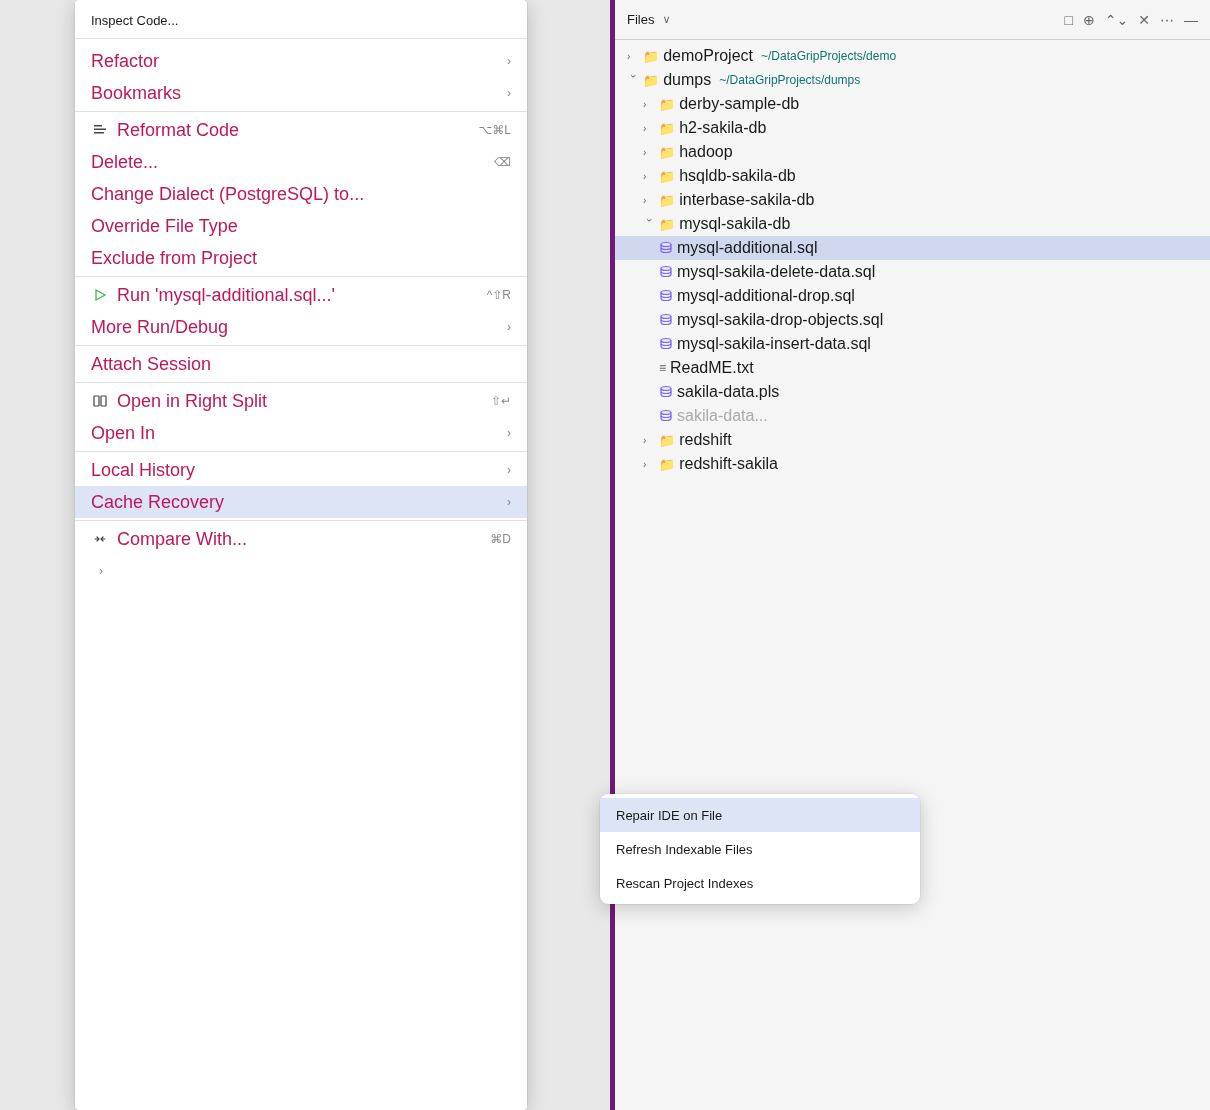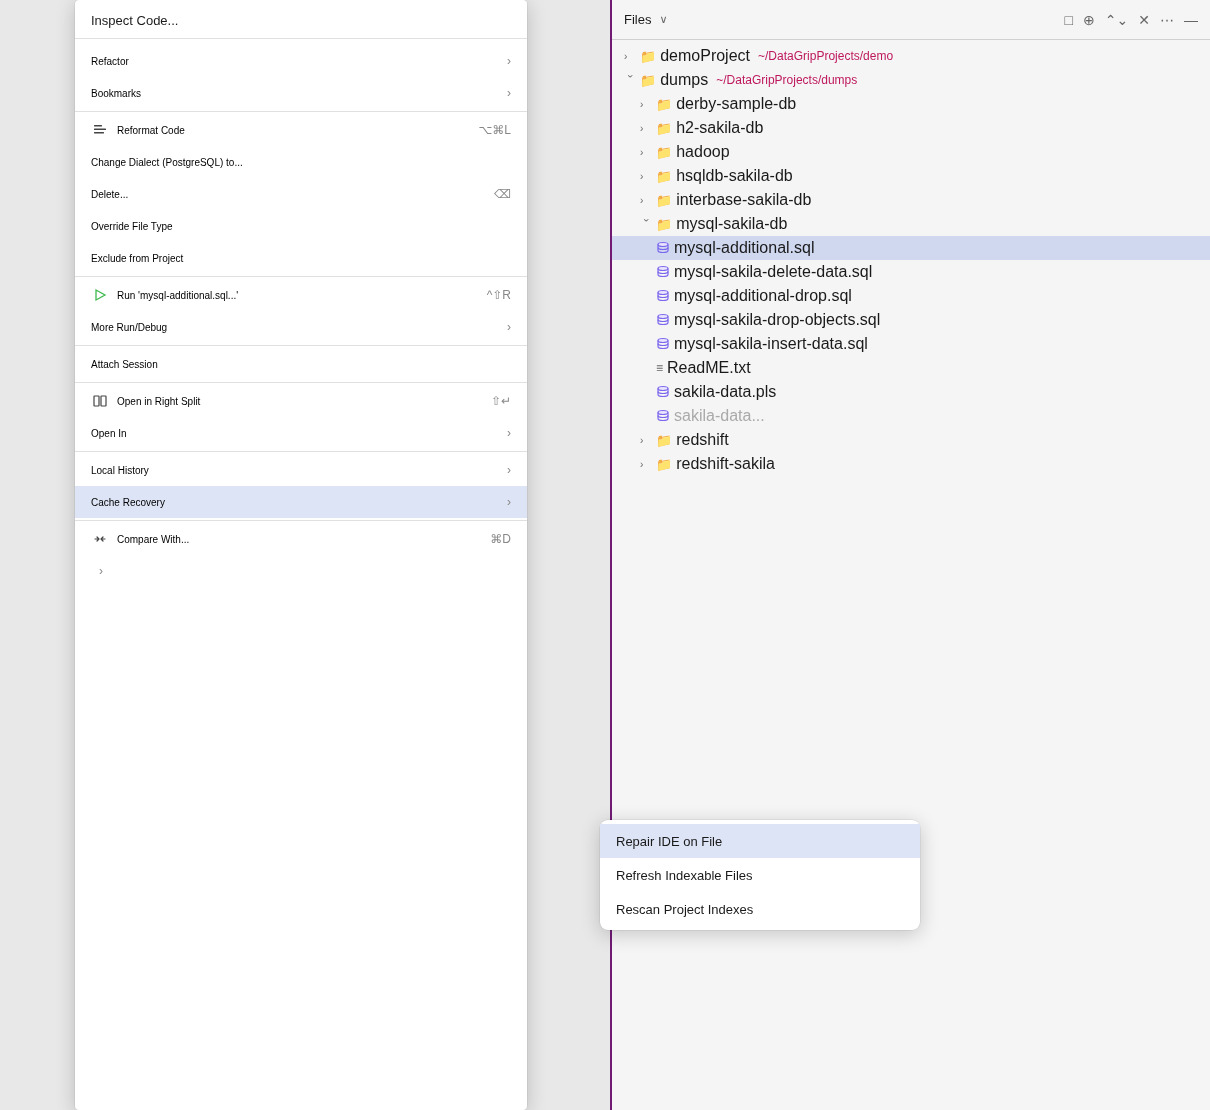--- a/index.html
+++ b/index.html
@@ -14,21 +14,21 @@
     }
 
     
     .file-panel {
       position: absolute;
       top: 0;
       left: 610px;
       right: 0;
       bottom: 0;
       background: #f5f5f5;
-      border-left: 2px solid #701a75;
+      border-left: 5px solid #701a75;
     }
 
     .file-panel-header {
       display: flex;
       align-items: center;
       padding: 8px 12px;
       gap: 8px;
       border-bottom: 1px solid #d0d0d0;
       background: #f5f5f5;
       height: 40px;
@@ -117,21 +117,21 @@
       flex-shrink: 0;
     }
 
     .tree-label {
       font-size: 16px;
       color: #1a1a1a;
     }
 
     .tree-path {
       font-size: 12px;
-      color: #be185d;
+      color: #0f766e;
       margin-left: 4px;
     }
 
     
     .context-menu {
       position: absolute;
       top: 0;
       left: 75px;
       width: 452px;
       bottom: 0;
@@ -173,41 +173,41 @@
       display: flex;
       align-items: center;
       justify-content: center;
       color: #444;
       font-size: 14px;
       flex-shrink: 0;
     }
 
     .menu-item-label {
       flex: 1;
-      color: #000000;
-      font-size: 10px;
+      color: #be185d;
+      font-size: 18px;
     }
 
     .menu-item-shortcut {
       color: #888;
       font-size: 12px;
       margin-left: auto;
     }
 
     .menu-item-arrow {
       color: #888;
       font-size: 12px;
       margin-left: 8px;
     }
 
     
     .sub-menu {
       position: absolute;
       left: 600px;
-      top: 820px;
+      top: 794px;
       width: 320px;
       background: #ffffff;
       border-radius: 8px;
       box-shadow: 0 4px 20px rgba(0,0,0,0.2), 0 0 0 0.5px rgba(0,0,0,0.1);
       padding: 4px 0;
       z-index: 100;
     }
 
     .sub-menu-item {
       display: flex;
@@ -431,26 +431,26 @@
         <rect x="1" y="2" width="8" height="1.5" rx="0.5" fill="#444"></rect>
         <rect x="1" y="5.5" width="12" height="1.5" rx="0.5" fill="#444"></rect>
         <rect x="1" y="9" width="10" height="1.5" rx="0.5" fill="#444"></rect>
       </svg>
     </span>
     <span class="menu-item-label">Reformat Code</span>
     <span class="menu-item-shortcut">⌥⌘L</span>
   </div>
 
   <div class="menu-item">
-    <span class="menu-item-label">Change Dialect (PostgreSQL) to...</span>
-  </div>
-
-  <div class="menu-item">
     <span class="menu-item-label">Delete...</span>
     <span class="menu-item-shortcut">⌫</span>
+  </div>
+
+  <div class="menu-item">
+    <span class="menu-item-label">Change Dialect (PostgreSQL) to...</span>
   </div>
 
   <div class="menu-item">
     <span class="menu-item-label">Override File Type</span>
   </div>
 
   <div class="menu-item">
     <span class="menu-item-label">Exclude from Project</span>
   </div>
 

